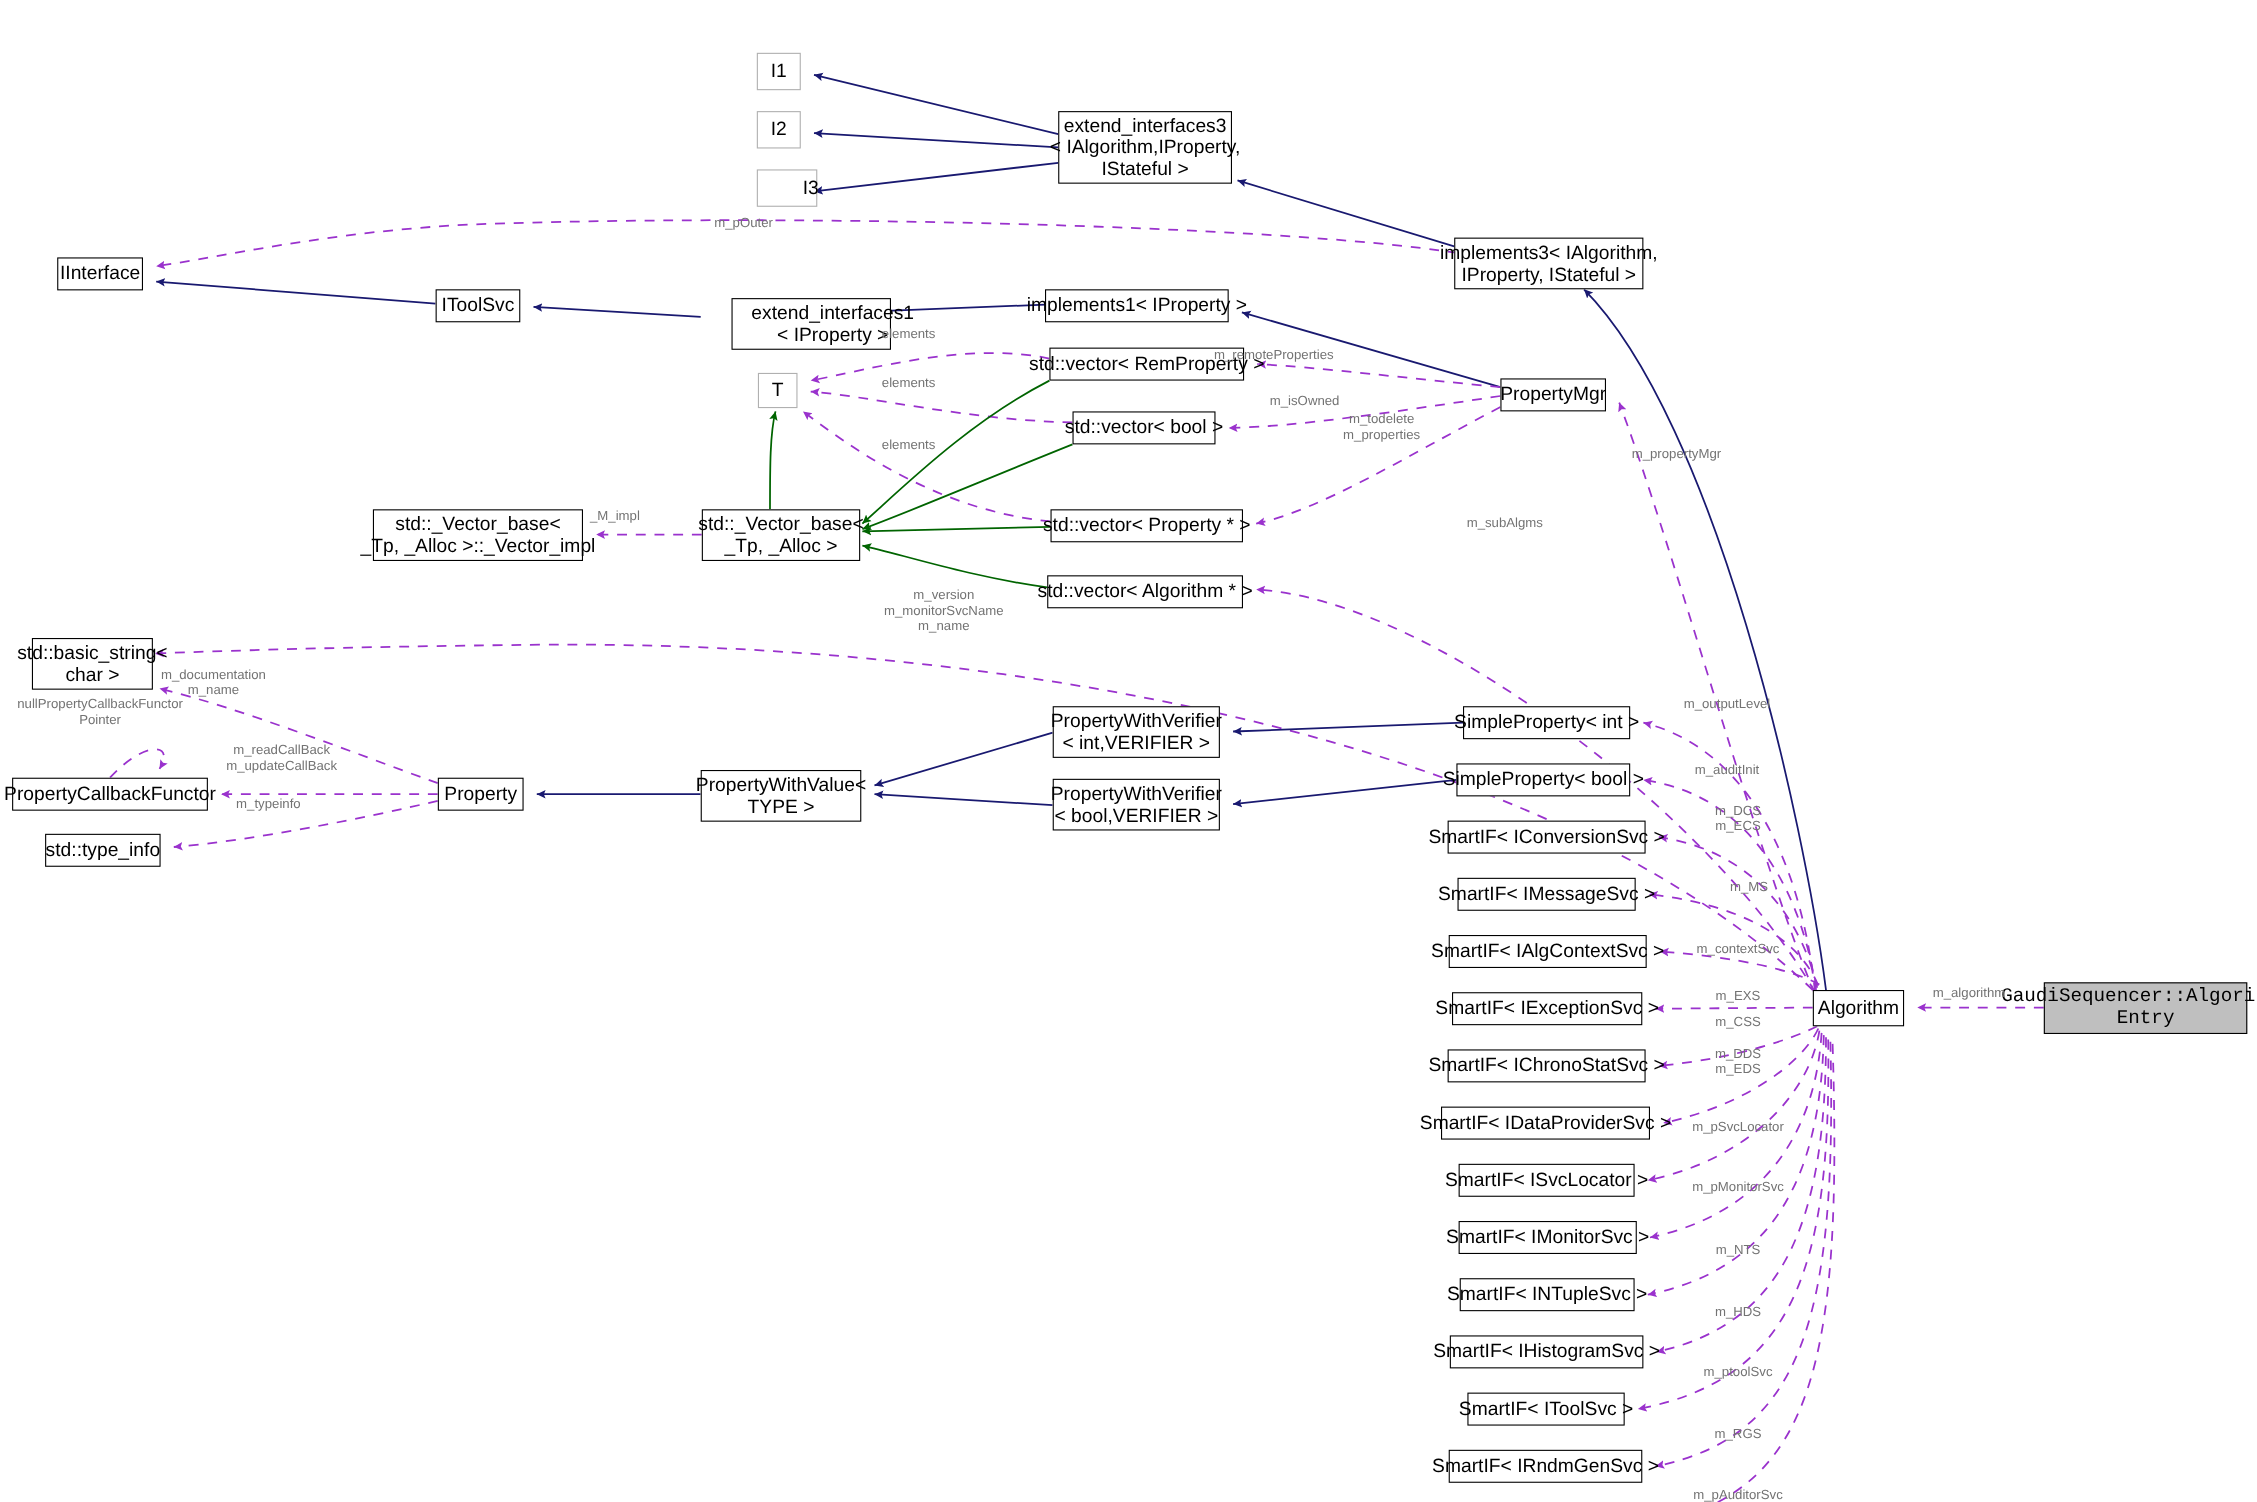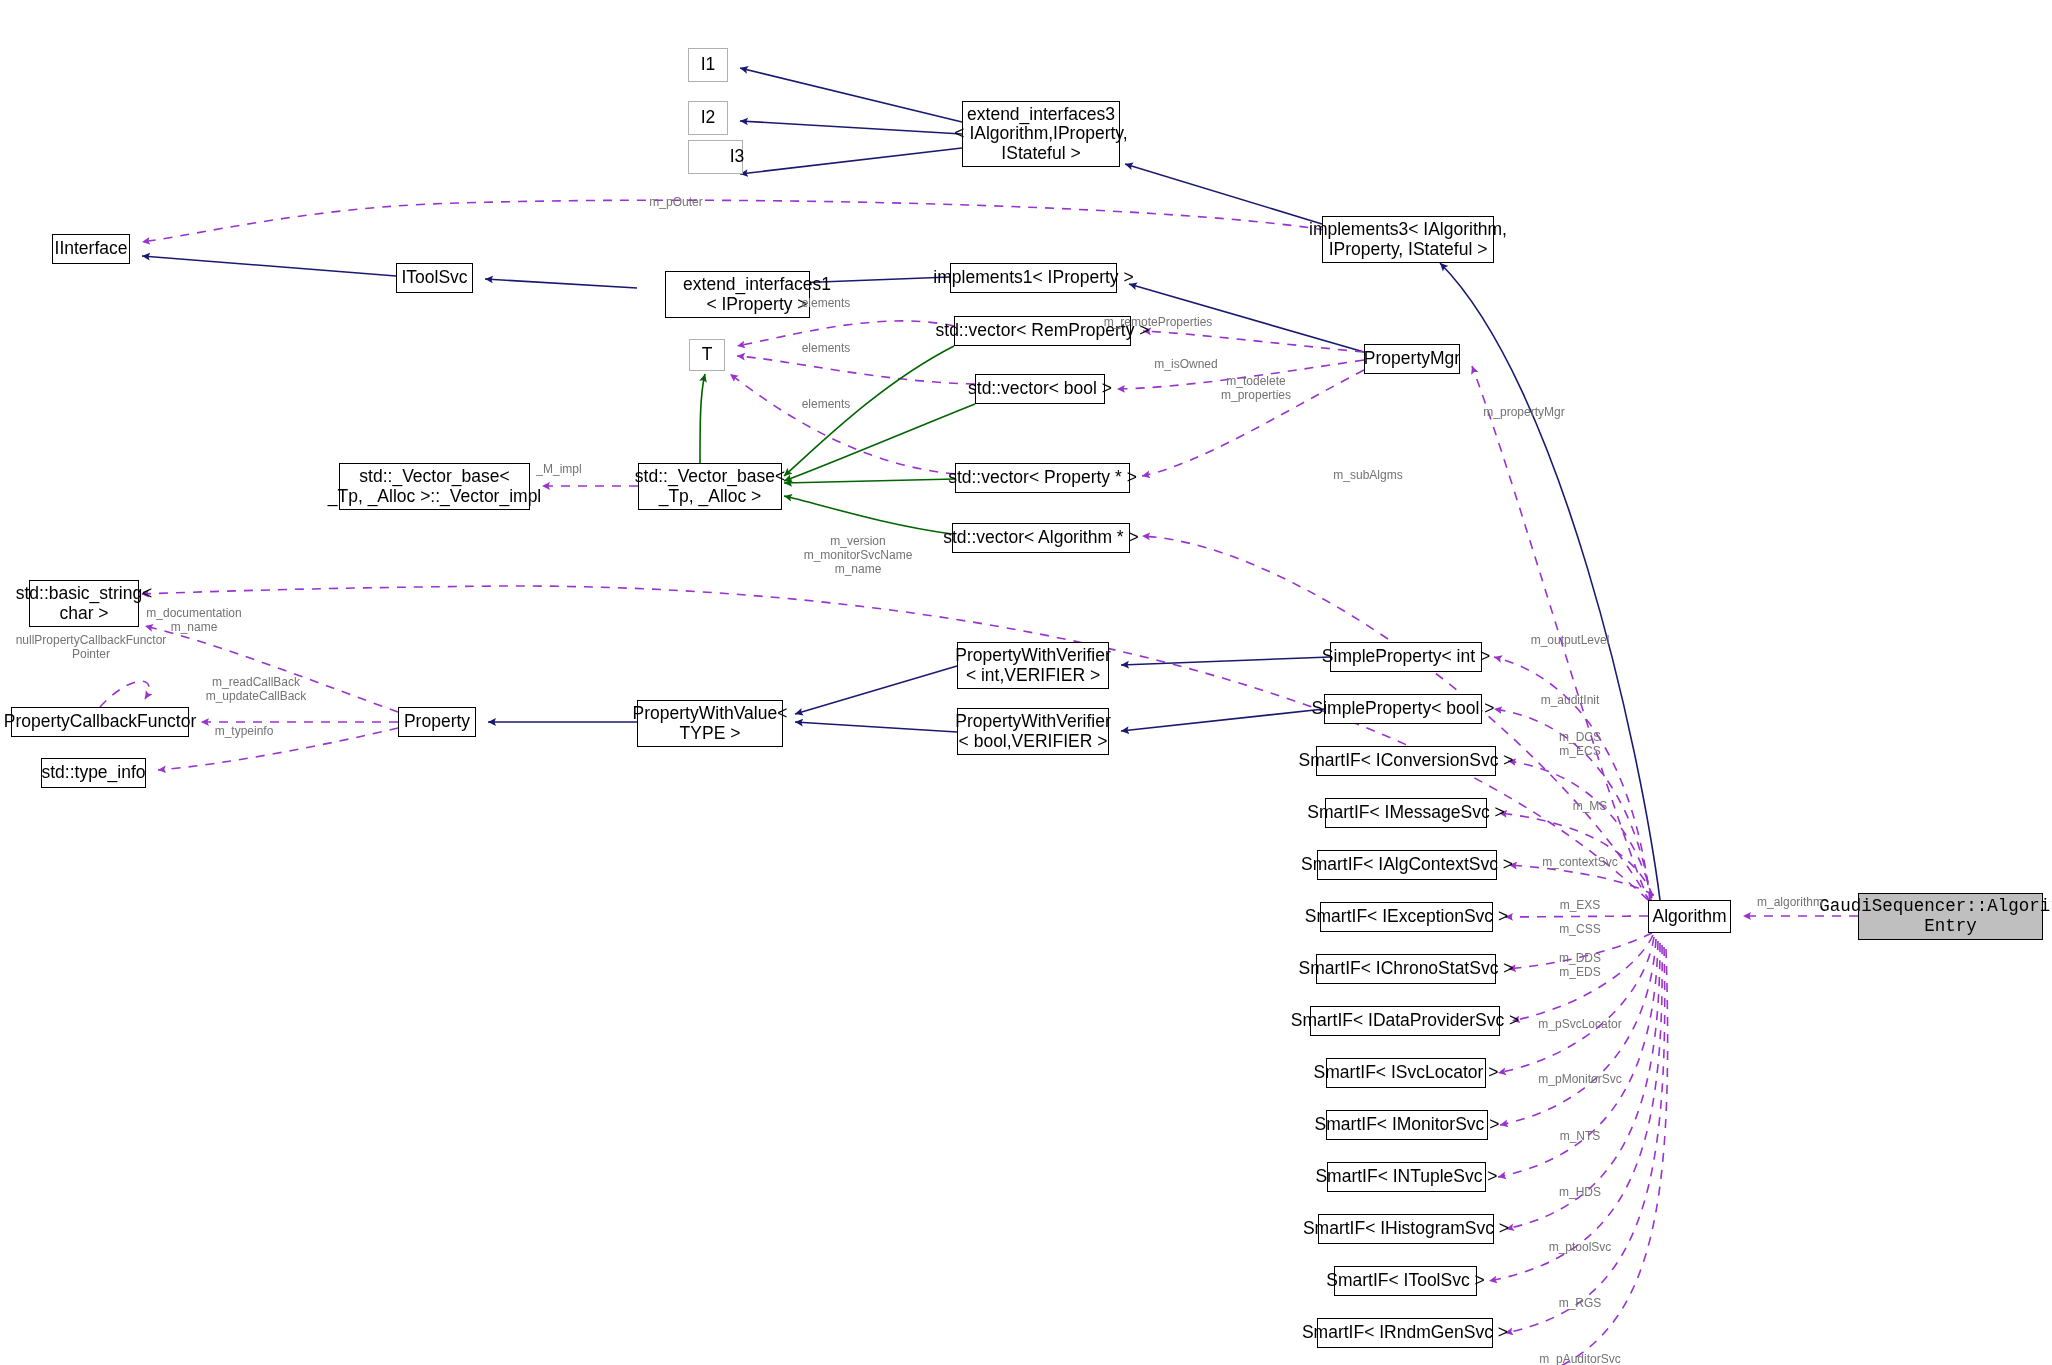--- a/index.html
+++ b/index.html
@@ -122,21 +122,21 @@
         <path d="M 1662 901 C 1665 1110 1630 1210 1489 1237" fill="none" stroke="#9a32cd" stroke-width="1.6" stroke-dasharray="9,8" marker-end="url(#arrow-use)"></path>
         <path d="M 1664 903 C 1670 1150 1640 1262 1505 1289" fill="none" stroke="#9a32cd" stroke-width="1.6" stroke-dasharray="9,8" marker-end="url(#arrow-use)"></path>
         <path d="M 1666 905 C 1675 1190 1650 1314 1502 1341" fill="none" stroke="#9a32cd" stroke-width="1.6" stroke-dasharray="9,8" marker-end="url(#arrow-use)"></path>
         <path d="M 1858 872 L 1743 872" fill="none" stroke="#9a32cd" stroke-width="1.6" stroke-dasharray="9,8" marker-end="url(#arrow-use)"></path>
         <path d="M 1660 856 C 1640 700 1560 340 1440 219" fill="none" stroke="#191970" stroke-width="1.6" marker-end="url(#arrow-inh)"></path>
       </g>
   </svg>
   <div id="node-layer">
       <div class="node faint" style="left: 688px; top: 4px; width: 40px; height: 34px;">I1</div>
       <div class="node faint" style="left: 688px; top: 57px; width: 40px; height: 34px;">I2</div>
-      <div class="node faint" style="left: 688px; top: 96px; width: 40px; height: 34px; padding-left: 48px;">I3</div>
+      <div class="node faint" style="left: 688px; top: 110px; width: 40px; height: 34px; padding-left: 48px;">I3</div>
       <div class="node" style="left: 962px; top: 57px; width: 158px; height: 66px;">extend_interfaces3
 &lt; IAlgorithm,IProperty,
 IStateful &gt;</div>
       <div class="node" style="left: 1322px; top: 172px; width: 172px; height: 47px;">implements3&lt; IAlgorithm,
 IProperty, IStateful &gt;</div>
       <div class="node" style="left: 52px; top: 190px; width: 78px; height: 30px;">IInterface</div>
       <div class="node" style="left: 396px; top: 219px; width: 77px; height: 30px;">IToolSvc</div>
       <div class="node" style="left: 665px; top: 227px; width: 145px; height: 47px; padding-left: 44px;">extend_interfaces1
 &lt; IProperty &gt;</div>
       <div class="node" style="left: 950px; top: 219px; width: 167px; height: 30px;">implements1&lt; IProperty &gt;</div>

